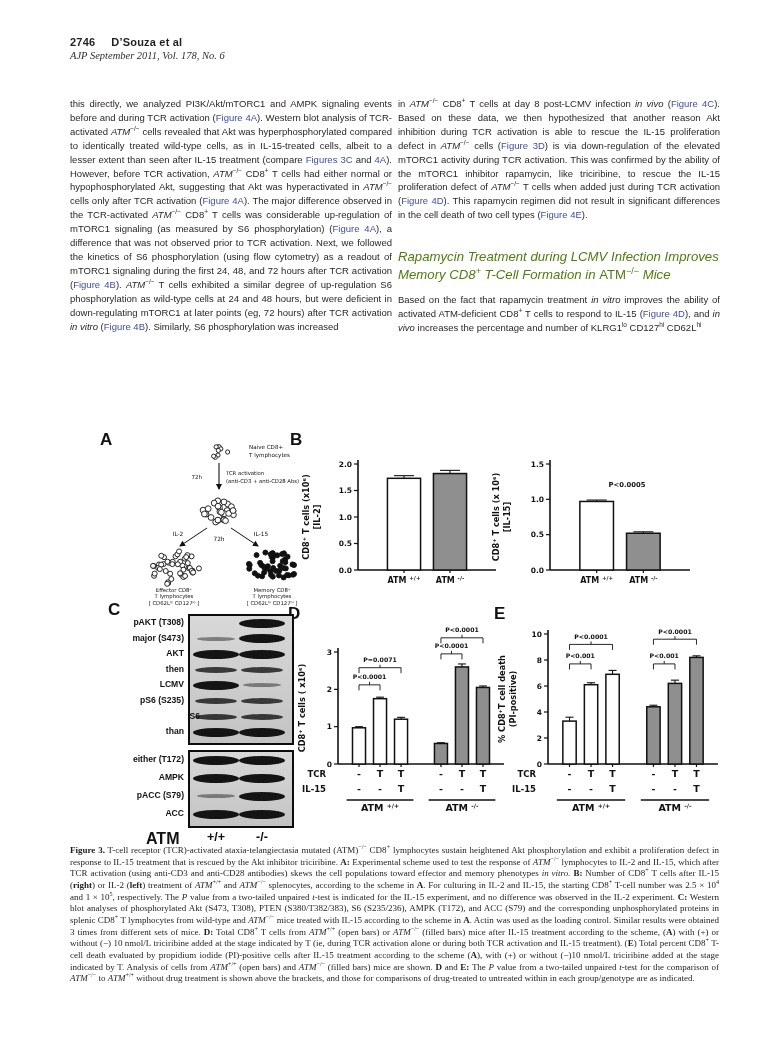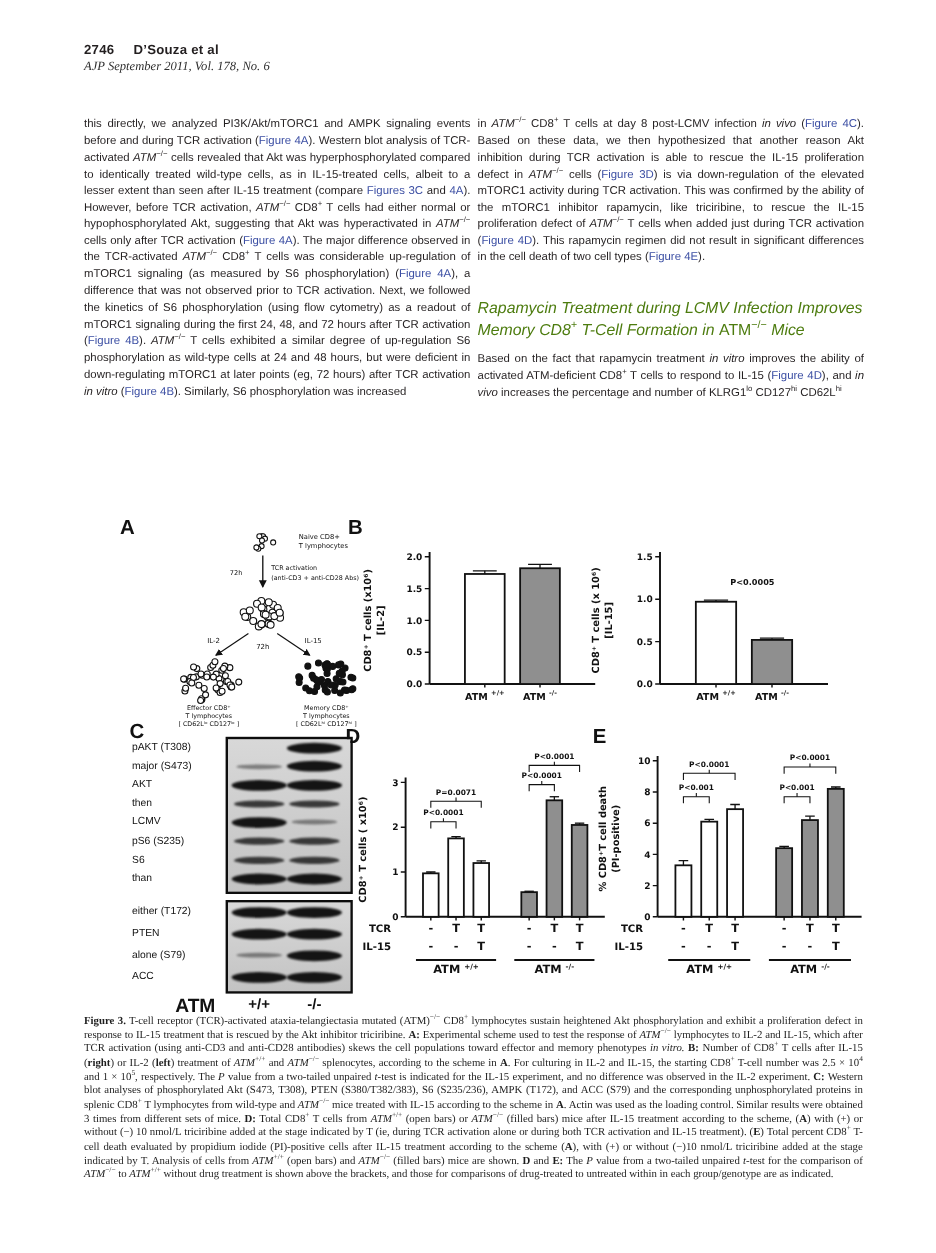--- a/index.html
+++ b/index.html
@@ -21,21 +21,21 @@
   .sp{vertical-align:super;font-size:68%;line-height:0;}
   .lk{color:#3b4ea3;}
   
   .figure{position:absolute;left:70px;top:430px;width:650px;height:415px;margin:0;}
   .fig-label{position:absolute;font-size:17px;font-weight:600;color:#111;}
   .chart,.panelbox{position:absolute;}
   svg text{font-family:"DejaVu Sans","Liberation Sans",sans-serif;}
   
   .blot{position:absolute;left:40px;top:180px;width:240px;height:240px;}
   .blot-box{position:absolute;left:78px;width:106px;background:linear-gradient(#d8d8d8,#c3c3c3);border:2px solid #0d0d0d;box-sizing:border-box;}
-  .blot-label{position:absolute;width:74px;font-weight:normal;font-size:8.6px;white-space:nowrap;color:#111;}
+  .blot-label{position:absolute;width:74px;text-align:right;font-weight:bold;font-size:8.6px;white-space:nowrap;color:#111;}
   .band{position:absolute;border-radius:50%;background:#141414;filter:blur(.7px);}
   .blot-foot{position:absolute;font-weight:bold;color:#111;}
   .blot-foot.gene{font-size:16px;}
   .blot-foot.lane{font-size:12.5px;transform:translateX(-50%);}
   
   .caption{position:absolute;left:70px;top:845px;width:649px;margin:0;
            font-family:"Liberation Serif",serif;font-size:9px;line-height:11.65px;
            text-align:justify;color:#1d1d1d;}
 </style>
 </head>
@@ -281,34 +281,34 @@
         <div class="band" style="left: 129px; top: 39.7px; width: 46px; height: 9px; opacity: 1;"></div>
         <div class="blot-label" style="top: 53.8px; left: 0px;">then</div>
         <div class="band" style="left: 85px; top: 56.8px; width: 42px; height: 6px; opacity: 0.8;"></div>
         <div class="band" style="left: 131px; top: 56.8px; width: 42px; height: 6px; opacity: 0.8;"></div>
         <div class="blot-label" style="top: 69.4px; left: 0px;">LCMV</div>
         <div class="band" style="left: 83px; top: 70.9px; width: 46px; height: 9px; opacity: 1;"></div>
         <div class="band" style="left: 133px; top: 73.4px; width: 38px; height: 4px; opacity: 0.45;"></div>
         <div class="blot-label" style="top: 85px; left: 0px;">pS6 (S235)</div>
         <div class="band" style="left: 85px; top: 88px; width: 42px; height: 6px; opacity: 0.8;"></div>
         <div class="band" style="left: 131px; top: 88px; width: 42px; height: 6px; opacity: 0.8;"></div>
-        <div class="blot-label" style="top: 100.6px; left: 0px;">S6</div>
+        <div class="blot-label" style="top: 100.6px; left: 16px;">S6</div>
         <div class="band" style="left: 85px; top: 103.6px; width: 42px; height: 6px; opacity: 0.8;"></div>
         <div class="band" style="left: 131px; top: 103.6px; width: 42px; height: 6px; opacity: 0.8;"></div>
         <div class="blot-label" style="top: 116.2px; left: 0px;">than</div>
         <div class="band" style="left: 83px; top: 117.7px; width: 46px; height: 9px; opacity: 1;"></div>
         <div class="band" style="left: 129px; top: 117.7px; width: 46px; height: 9px; opacity: 1;"></div>
         <div class="blot-box" style="top: 140px; height: 78px;"></div>
         <div class="blot-label" style="top: 144px; left: 0px;">either (T172)</div>
         <div class="band" style="left: 83px; top: 145.5px; width: 46px; height: 9px; opacity: 1;"></div>
         <div class="band" style="left: 129px; top: 145.5px; width: 46px; height: 9px; opacity: 1;"></div>
-        <div class="blot-label" style="top: 162px; left: 0px;">PTEN</div>
+        <div class="blot-label" style="top: 162px; left: 0px;">AMPK</div>
         <div class="band" style="left: 83px; top: 163.5px; width: 46px; height: 9px; opacity: 1;"></div>
         <div class="band" style="left: 129px; top: 163.5px; width: 46px; height: 9px; opacity: 1;"></div>
-        <div class="blot-label" style="top: 180px; left: 0px;">alone (S79)</div>
+        <div class="blot-label" style="top: 180px; left: 0px;">pACC (S79)</div>
         <div class="band" style="left: 87px; top: 184px; width: 38px; height: 4px; opacity: 0.45;"></div>
         <div class="band" style="left: 129px; top: 181.5px; width: 46px; height: 9px; opacity: 1;"></div>
         <div class="blot-label" style="top: 198px; left: 0px;">ACC</div>
         <div class="band" style="left: 83px; top: 199.5px; width: 46px; height: 9px; opacity: 1;"></div>
         <div class="band" style="left: 129px; top: 199.5px; width: 46px; height: 9px; opacity: 1;"></div>
         <div class="blot-foot gene" style="left: 36px; top: 220px;">ATM</div>
         <div class="blot-foot lane" style="left: 106px; top: 220px;">+/+</div>
         <div class="blot-foot lane" style="left: 152px; top: 220px;">-/-</div>
       </div>
     <div id="chartD" class="chart" style="left:222px;top:184px"><svg width="218" height="206" viewBox="0 0 218 206">

